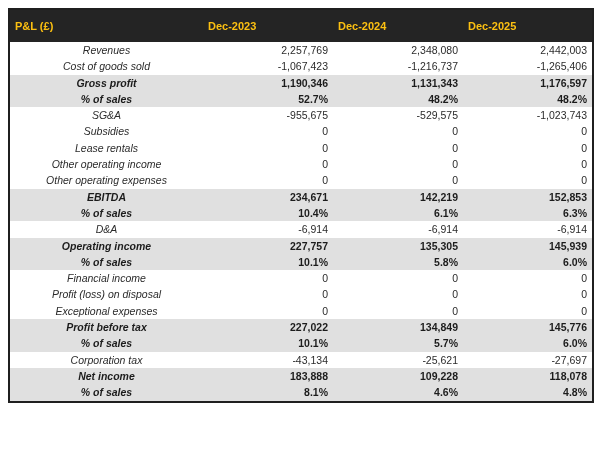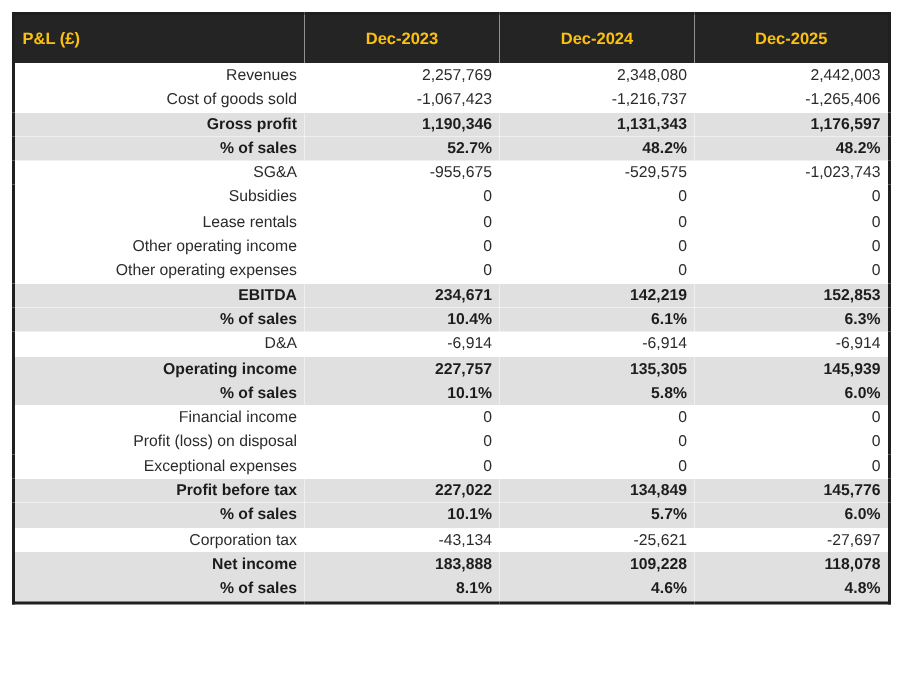--- a/index.html
+++ b/index.html
@@ -37,32 +37,32 @@
     background: var(--header-bg);
     color: var(--header-text);
     font-size: 11px;
     font-weight: bold;
     height: 33px;
     padding: 0 5px;
     white-space: nowrap;
     overflow: hidden;
   }
   thead th.label { text-align: left; }
-  thead th.num   { text-align: center; }
+  thead th.num   { text-align: left; }
   tbody td {
     font-size: 10.5px;
     color: var(--body-text);
     height: 16.3px;
     line-height: 16.3px;
     padding: 0 5px;
     white-space: nowrap;
     overflow: hidden;
     background: #ffffff;
   }
-  tbody td.label { text-align: right; }
+  tbody td.label { text-align: center; font-style: italic; }
   tbody td.num   { text-align: right; }
   tbody tr.em td {
     background: var(--em-bg);
     font-weight: bold;
     color: var(--em-text);
   }
 </style>
 </head>
 <body>
 

